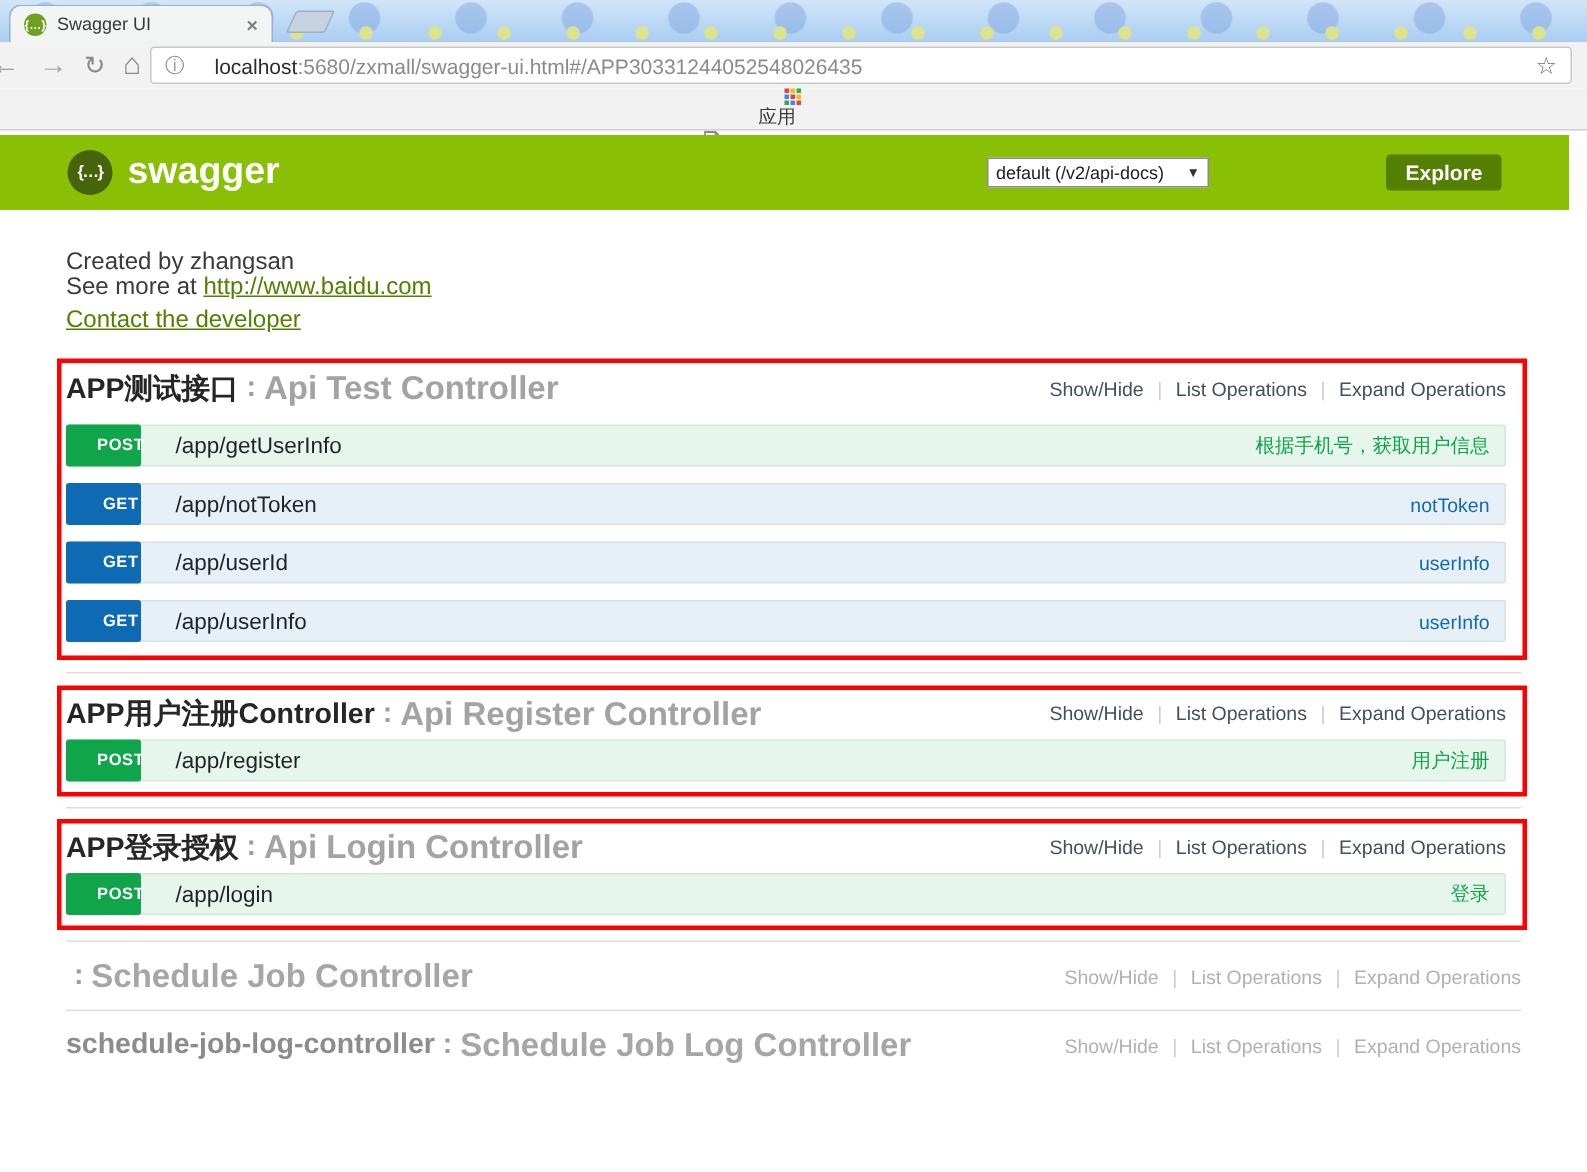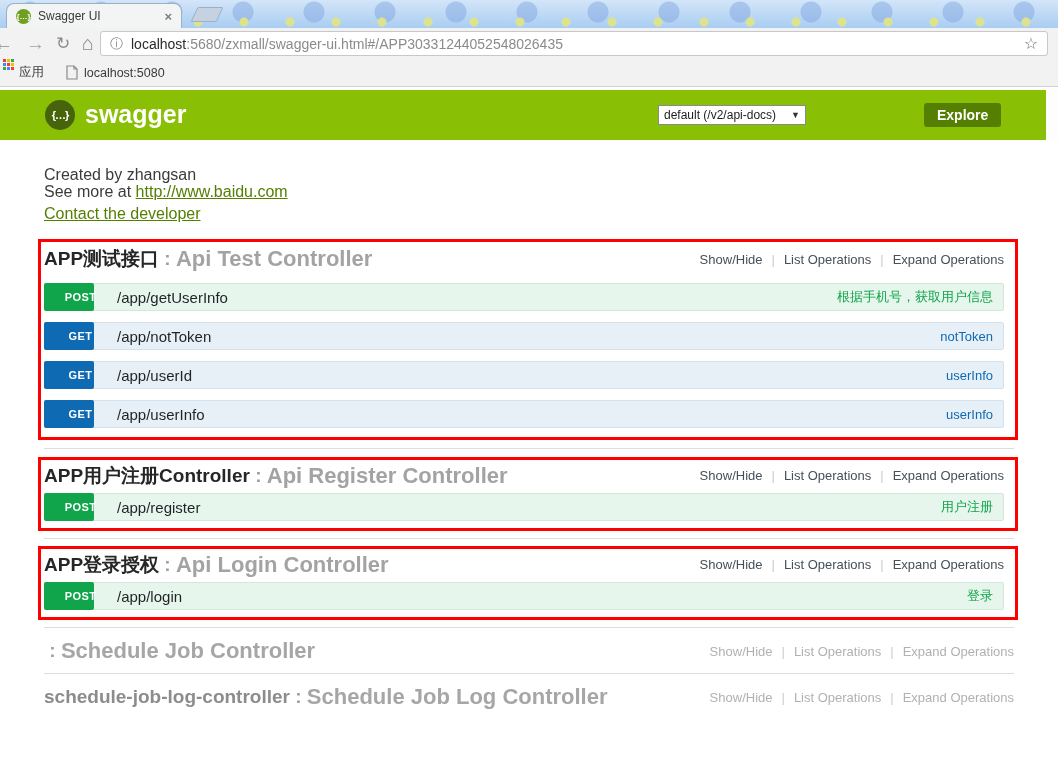--- a/index.html
+++ b/index.html
@@ -40,28 +40,28 @@
   .nav-back{ left:-6px; }
   .nav-fwd{ left:26px; color:#a3a3a3; }
   .nav-reload{ left:56px; font-size:17px; }
   .nav-home{ left:82px; font-size:20px; }
   .omnibox{
     position:absolute; left:100px; top:3px; width:948px; height:25px;
     background:#fff; border:1px solid #c8c8c8; border-radius:3px;
     display:flex; align-items:center; padding:0 9px; font-size:14px;
   }
   .info-icon{ color:#8a8a8a; font-size:13px; margin-right:8px; }
-  .url-host{ color:#2b2b2b; }
+  .url-host{ color:#2b2b2b;margin-left:12px; }
   .url-rest{ color:#8b8b8b; }
   .star-icon{ margin-left:auto; color:#6f6f6f; font-size:16px; }
 
   .bookmarks{
     position:absolute; top:59px; left:0; width:1058px; height:28px;
     background:#f2f2f2; border-bottom:1px solid #d0d0d0;
-    display:flex; font-size:12.5px; color:#3a3a3a;
+    display:flex; align-items:center; font-size:12.5px; color:#3a3a3a;flex-direction:column;
   }
   .apps-icon{
     width:3px; height:3px; background:#e94335; margin:0 13px 8px 3px; flex:0 0 auto;
     box-shadow:4px 0 #fbbc04, 8px 0 #34a853,
                0 4px #4285f4, 4px 4px #e94335, 8px 4px #fbbc04,
                0 8px #34a853, 4px 8px #4285f4, 8px 8px #e94335;
   }
   .bm-item{ display:flex; align-items:center; margin-right:22px; }
   .page-icon{ margin-right:6px; display:block; }
 

